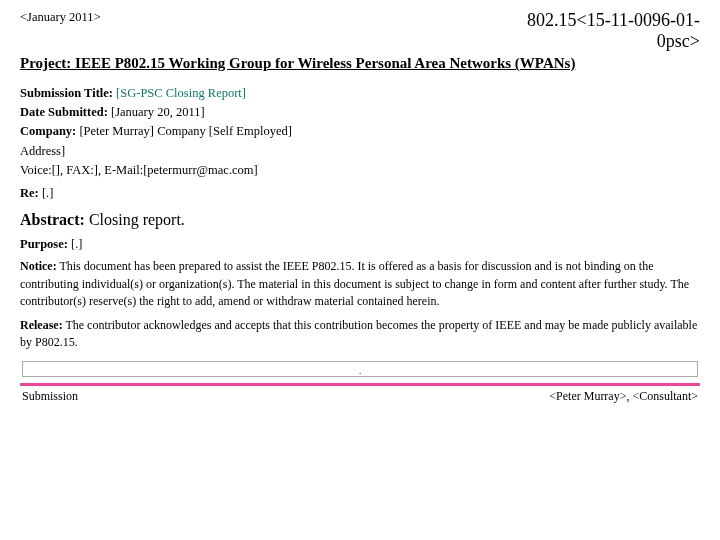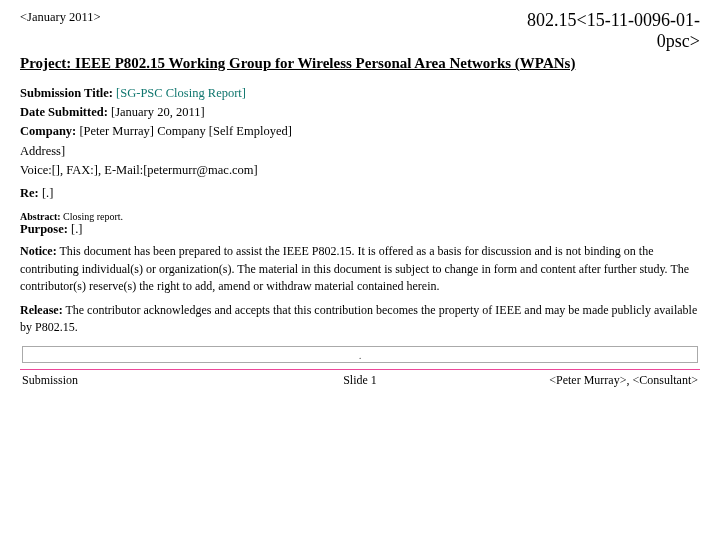--- a/index.html
+++ b/index.html
@@ -61,21 +61,22 @@
     .meta-block .link-text {
       color: #0f766e;
     }
 
     .re-block {
       font-size: 12.5px;
       margin-bottom: 10px;
     }
 
     .abstract-block {
-      font-size: 10px;
+      font-size: 16px;
+      margin-bottom: 8px;
     }
 
     .purpose-block {
       font-size: 12.5px;
       margin-bottom: 6px;
     }
 
     .notice-block {
       font-size: 12px;
       line-height: 1.45;
@@ -99,21 +100,21 @@
       margin-bottom: 6px;
       background: #ffffff;
     }
 
     .footer-row {
       display: flex;
       justify-content: space-between;
       align-items: center;
       font-size: 12px;
       padding: 0 2px;
-      border-top: 1px solid #ec4899;
+      border-top: 3px solid #ec4899;
       padding-top: 3px;
     }
 
     .footer-left {
       flex: 1;
       text-align: left;
     }
 
     .footer-center {
       flex: 1;
@@ -192,17 +193,16 @@
     <span>  </span>
     <span>The contributor acknowledges and accepts that this contribution becomes the property of IEEE and may be made publicly available by P802.15.</span>
   </div>
 
   <div class="content-box">
     <div class="dot-center">.</div>
   </div>
 
   <div class="footer-row">
     <span class="footer-left">Submission</span>
-    <span class="footer-center">Slide 1</span>
     <span class="footer-right">&lt;Peter Murray&gt;, &lt;Consultant&gt;</span>
   </div>
 
 </div>
 
 </body></html>

